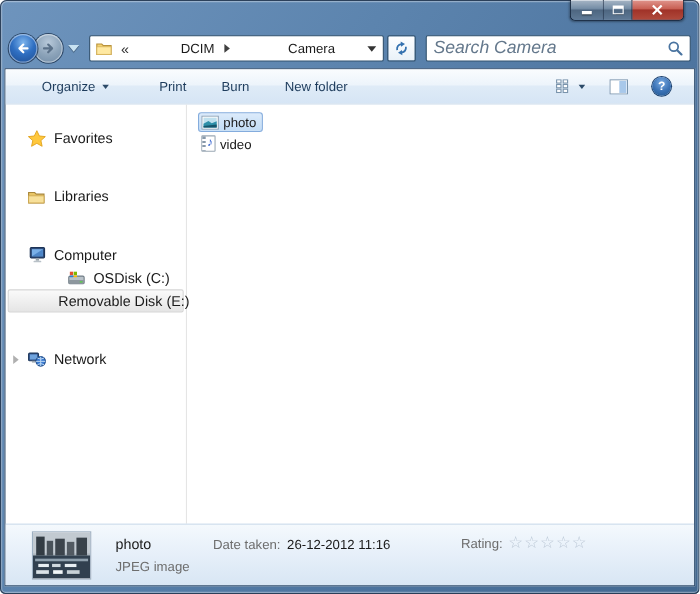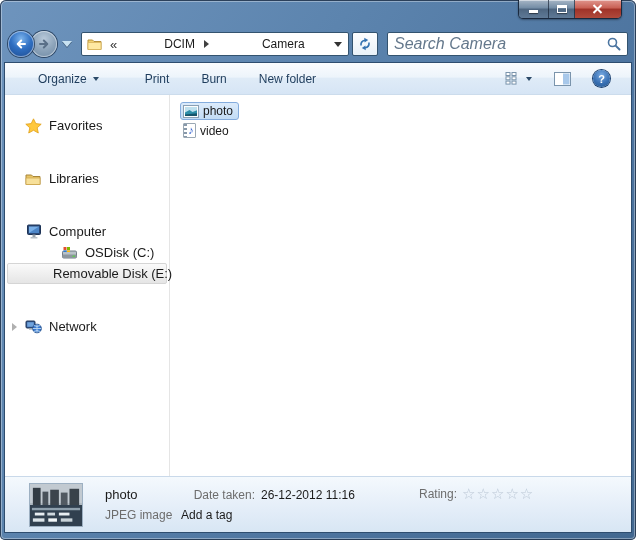--- a/index.html
+++ b/index.html
@@ -328,21 +328,20 @@
       </svg>
 
       <div class="name-col">
         <div class="fname">photo</div>
         <div class="ftype">JPEG image</div>
       </div>
 
       <div class="props">
         <span class="plabel">Date taken:</span>
         <span class="pvalue">26-12-2012 11:16</span>
-        <span class="pvalue">Add a tag</span>
       </div>
 
       <div class="rating">
         <span class="plabel">Rating:</span>
         <span class="star">☆</span>
         <span class="star">☆</span>
         <span class="star">☆</span>
         <span class="star">☆</span>
         <span class="star">☆</span>
       </div>

